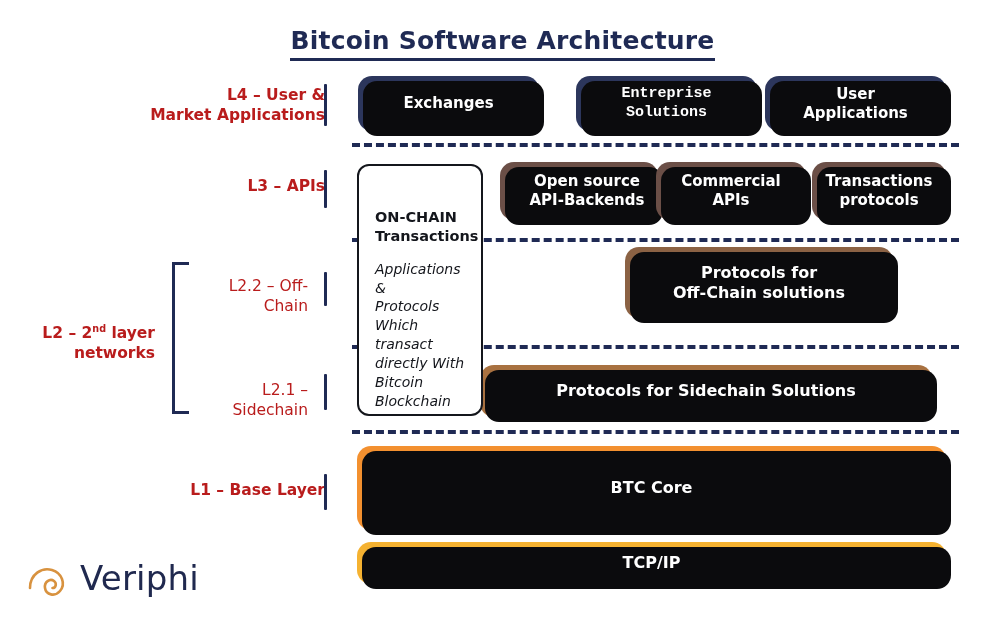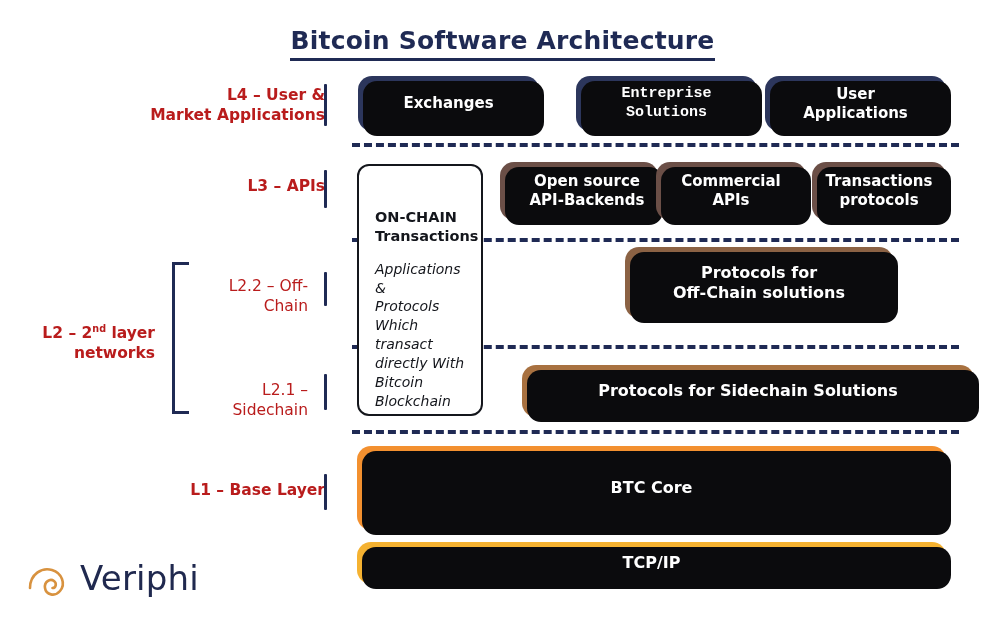--- a/index.html
+++ b/index.html
@@ -231,21 +231,21 @@
     <span>Blockchain</span>
   </div>
 </div>
 
 <div class="blk brown big" style="left:577px; top:247px; width:268px; height:71px;margin-left:48px;">
   <span class="txt">
     <span>Protocols for</span><br><span>Off-Chain solutions</span>
   </span>
 </div>
 
-<div class="blk brown2 wide" style="left:522px; top:365px; width:452px; height:52px;">
+<div class="blk brown2 wide" style="left:480px; top:365px; width:452px; height:52px;">
   <span class="txt">Protocols for Sidechain Solutions</span>
 </div>
 
 <div class="blk orange wide" style="left:357px; top:446px; width:589px; height:84px;">
   <span class="txt">BTC Core</span>
 </div>
 <div class="blk amber wide" style="left:357px; top:542px; width:589px; height:42px;">
   <span class="txt">TCP/IP</span>
 </div>
 

